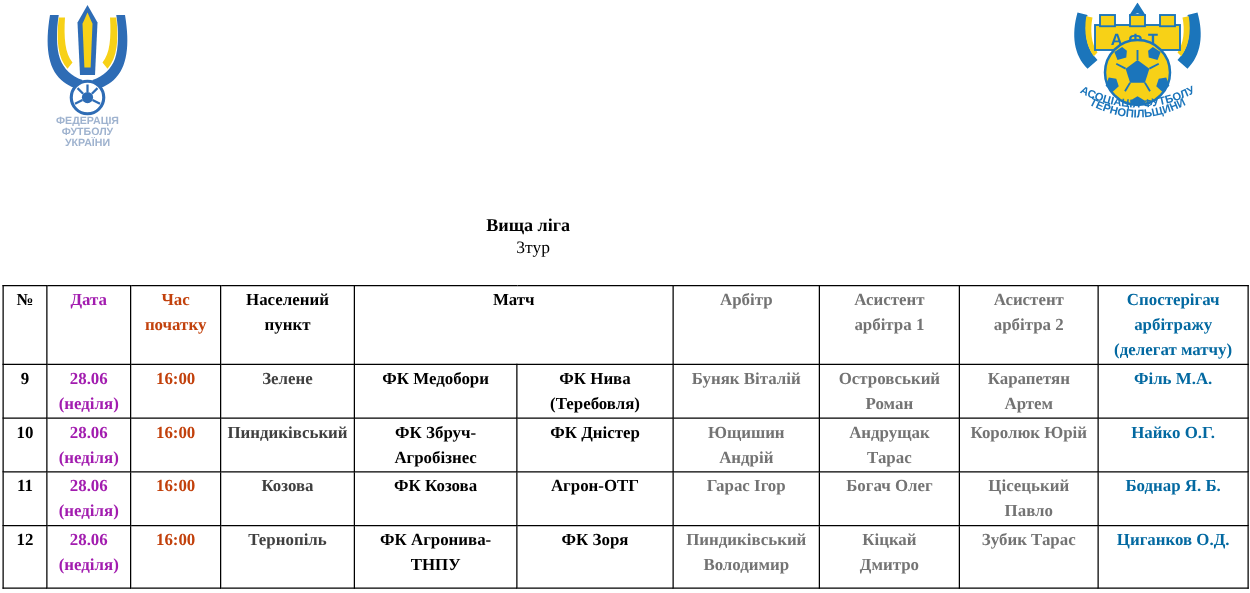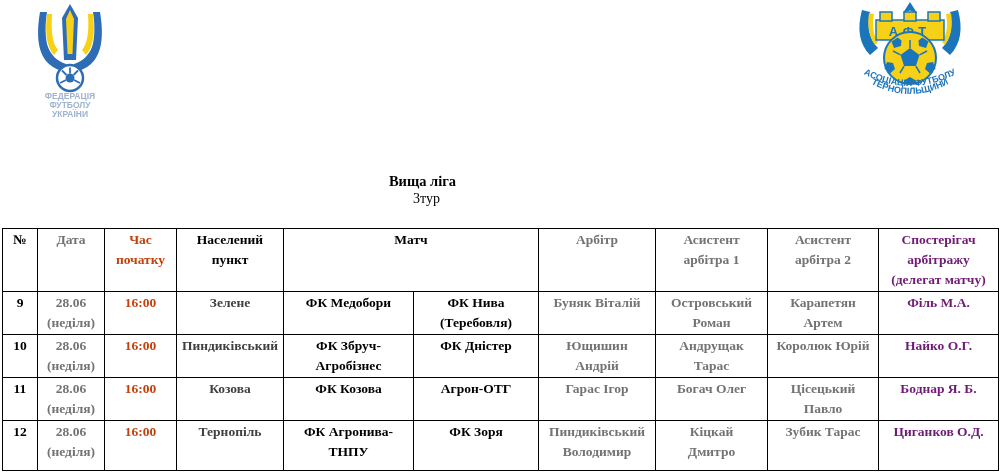--- a/index.html
+++ b/index.html
@@ -24,25 +24,25 @@
     border-collapse:collapse;table-layout:fixed;
     font-size:13.5px;font-weight:bold;
   }
   #assign th,#assign td{
     border:1px solid #000;vertical-align:top;text-align:center;
     padding:1px 2px;white-space:pre-line;line-height:20px;overflow:hidden;
   }
   tr.r-h{height:63px;}
   tr.r-a{height:43px;}
   tr.r-b{height:50px;margin-top:44px;}
-  .c-date{color:#737373;}
+  .c-date{color:#a21caf;}
   .c-time{color:#c2410c;}
   .c-place{color:#404040;}
   .c-off{color:#737373;}
-  .c-obs{color:#701a75;}
+  .c-obs{color:#0369a1;}
 </style>
 </head>
 <body>
 
 <div id="page">
 
   <svg id="ffu-logo" class="logo" width="92" height="116" viewBox="0 0 92 116" xmlns="http://www.w3.org/2000/svg">
     <path d="M16,10 C12,34 14,52 25,62 C30,66.5 36,69 42,70 L42,62 C33,59 27,53 24,45 C21,37 21,22 23,10 Z" fill="#2E6CB5"></path>
     <path d="M23,12 C21,30 22,44 30,53 L34,48 C28,41 27,28 28,12 Z" fill="#F7D117"></path>
     <path d="M76,10 C80,34 78,52 67,62 C62,66.5 56,69 50,70 L50,62 C59,59 65,53 68,45 C71,37 71,22 69,10 Z" fill="#2E6CB5"></path>

